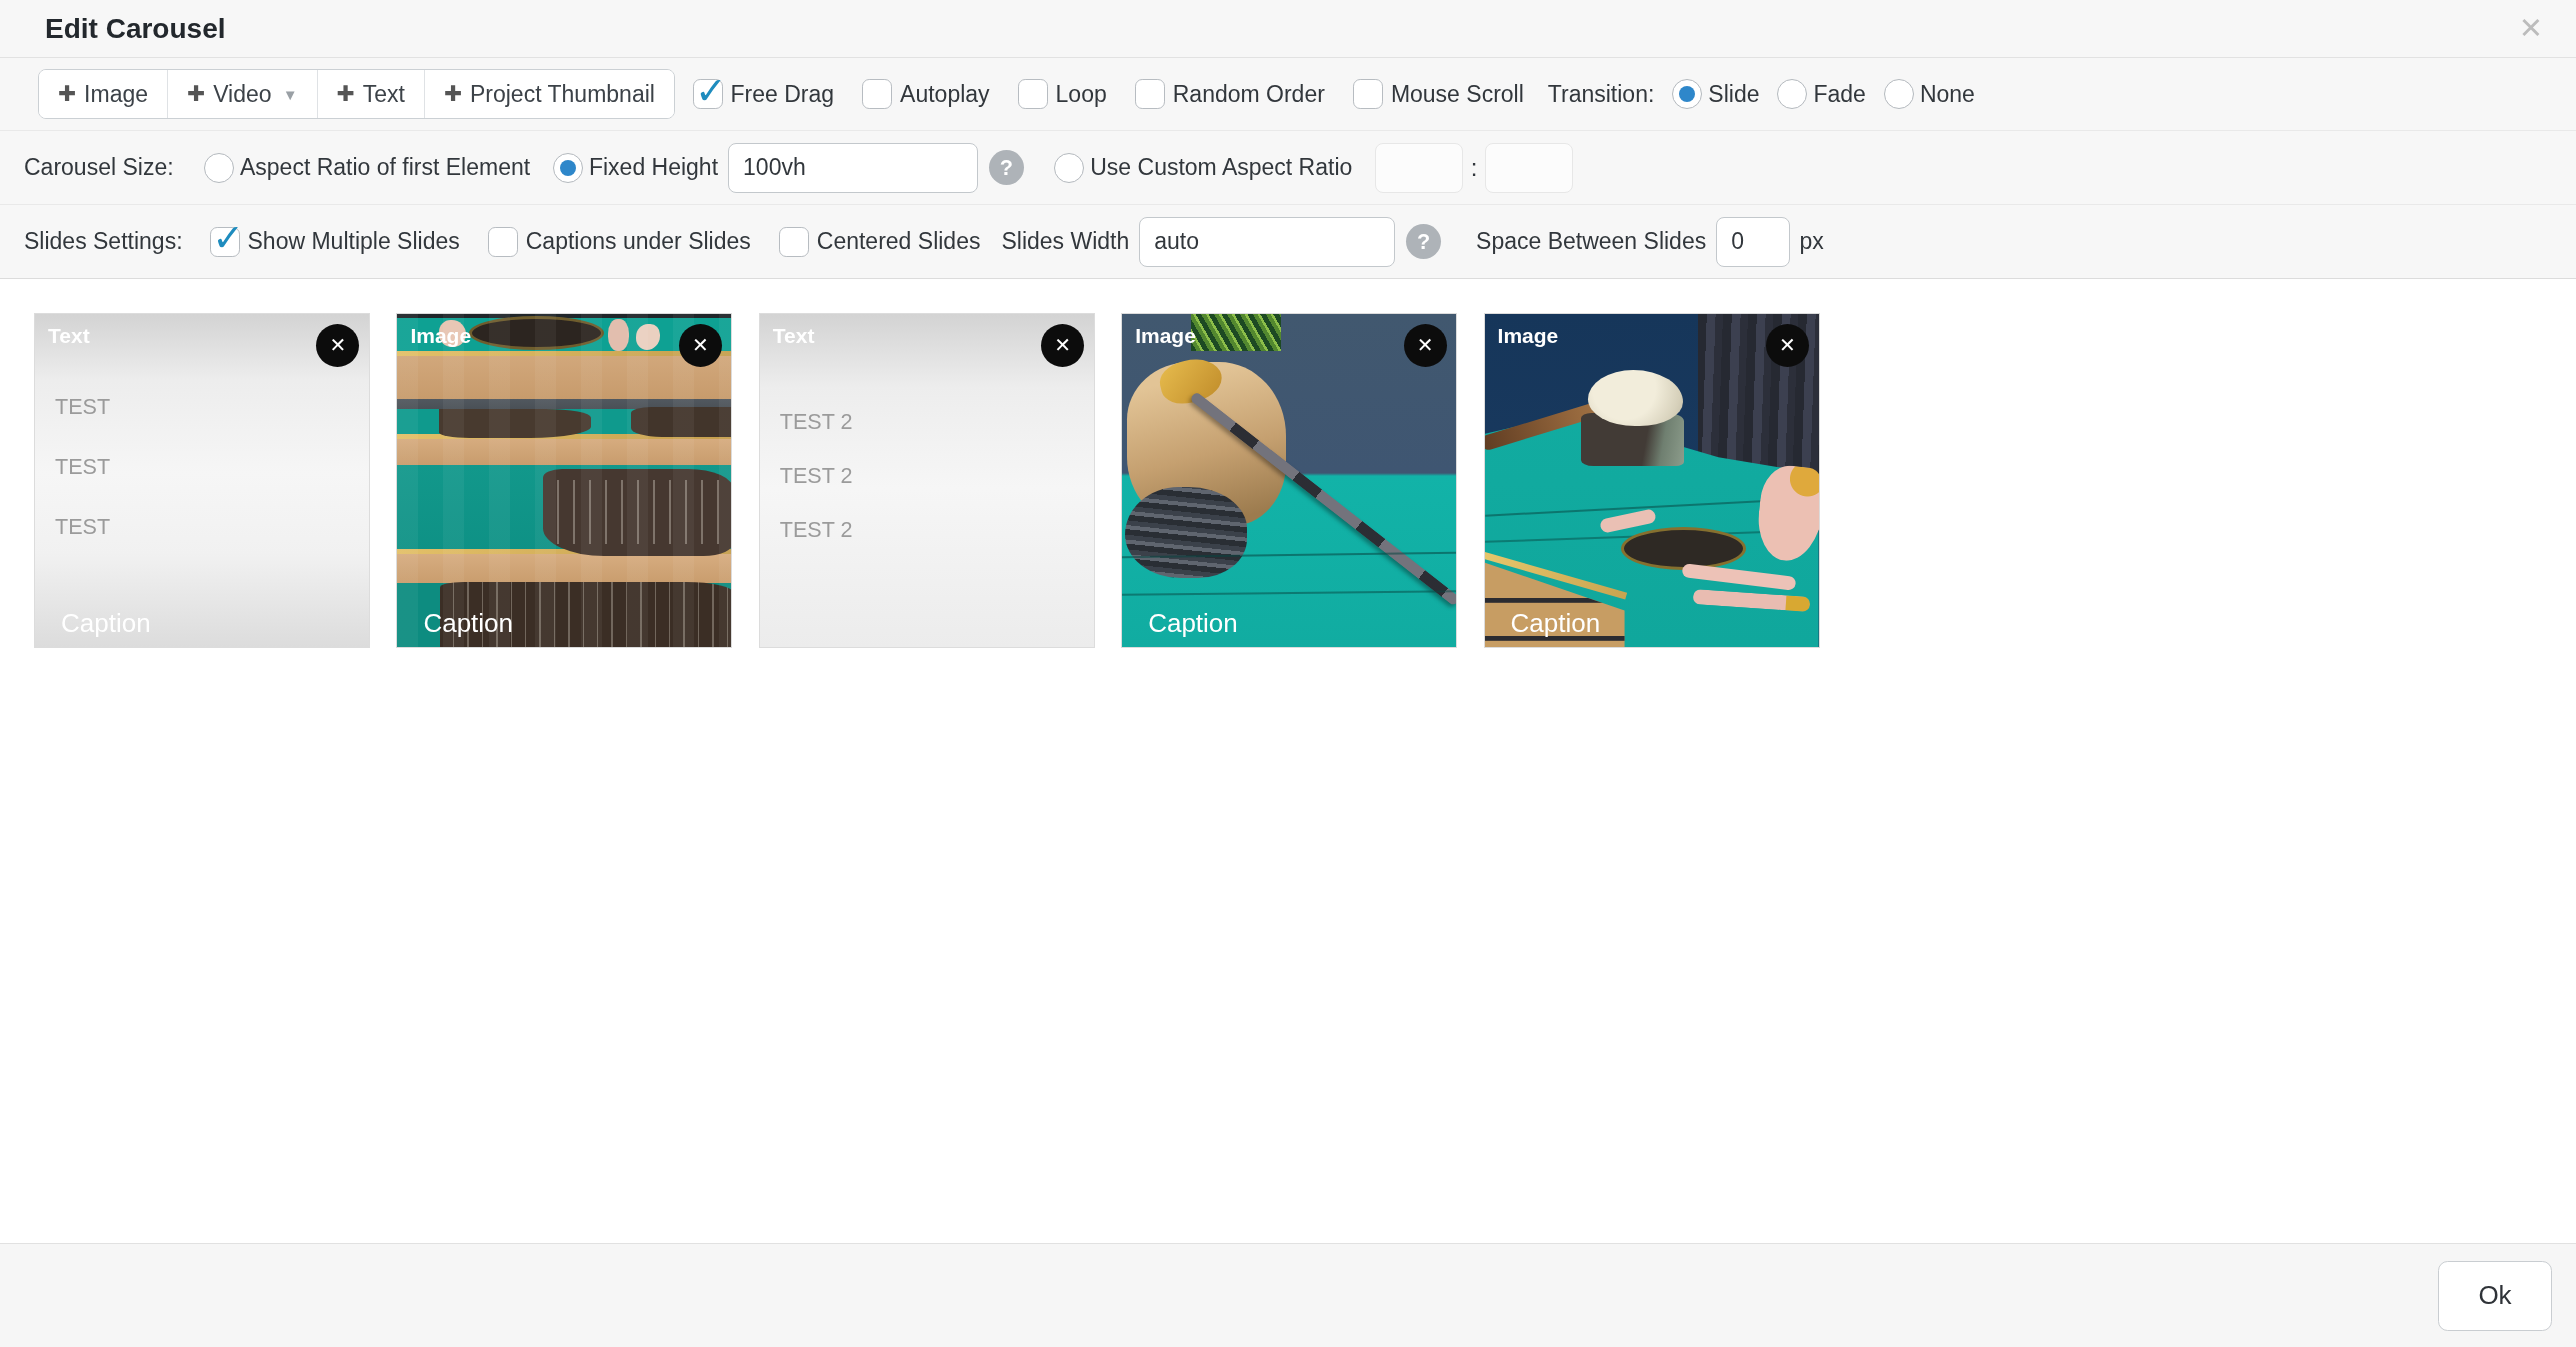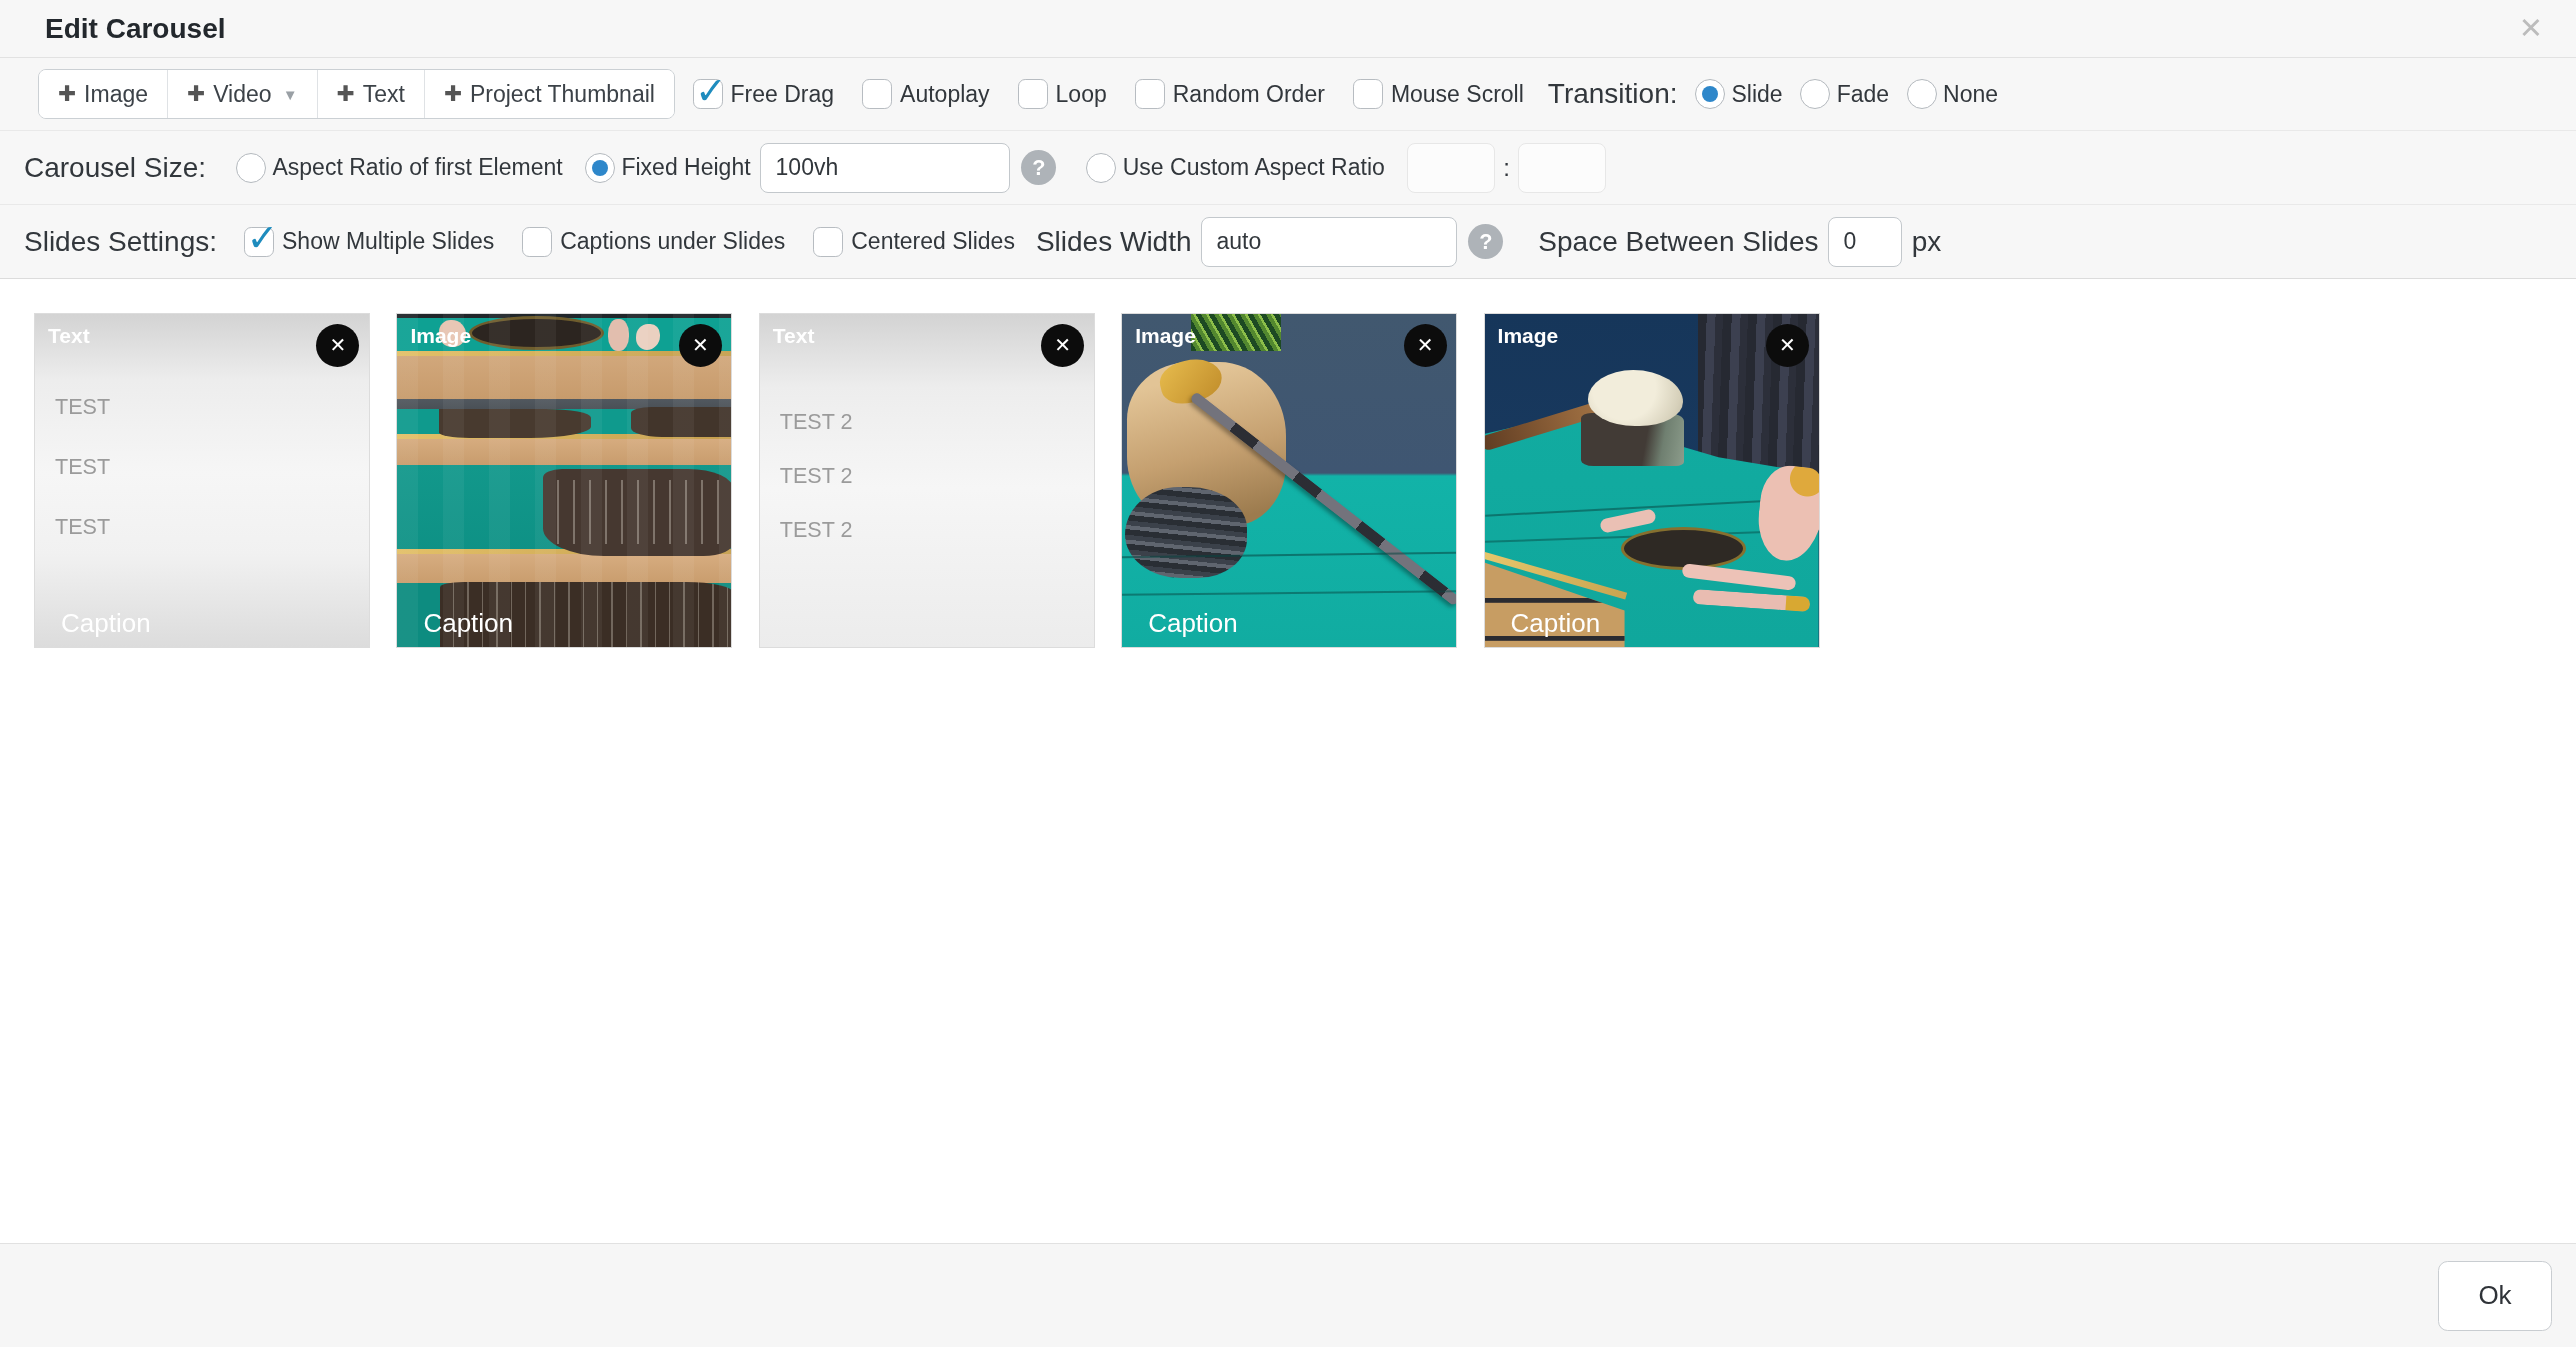--- a/index.html
+++ b/index.html
@@ -16,21 +16,21 @@
        padding:0 27px 0 45px;box-sizing:border-box}
   .hdr-title{font-size:28px;font-weight:700;color:#23282d}
   .hdr-close{font-size:29px;color:#bcbcbc;font-weight:700;cursor:pointer;line-height:1;background:none;border:none;font-family:inherit}
 
   
   .bar{display:flex;align-items:center;background:#f7f7f7;border-bottom:1.6px solid #e9e9e9;box-sizing:border-box}
   .toolbar{height:73px;padding-left:38px}
   .size-row{height:74px;padding-left:24px}
   .slides-row{height:74px;padding-left:24px;border-bottom-color:#dcdcdc}
 
-  .row-label{font-size:28px;color:#32373c;white-space:nowrap}
+  .row-label{font-size:23px;color:#32373c;white-space:nowrap}
 
   .btn-group{display:flex;background:#fff;border:1.6px solid #cbd0d4;border-radius:8px;overflow:hidden}
   .gbtn{display:flex;align-items:center;gap:8px;height:48px;padding:0 19px;
         font-size:23px;color:#3c4248;background:#fff;border:none;border-right:1.6px solid #dfe2e5;
         cursor:pointer;font-family:inherit;white-space:nowrap}
   .gbtn:last-child{border-right:none}
   .gbtn.disabled{color:#a6abb0}
   .plus{color:#555;font-size:21.6px;font-weight:700}
   .caret{color:#9aa0a5;font-size:15px;margin-left:3.2px}
 

